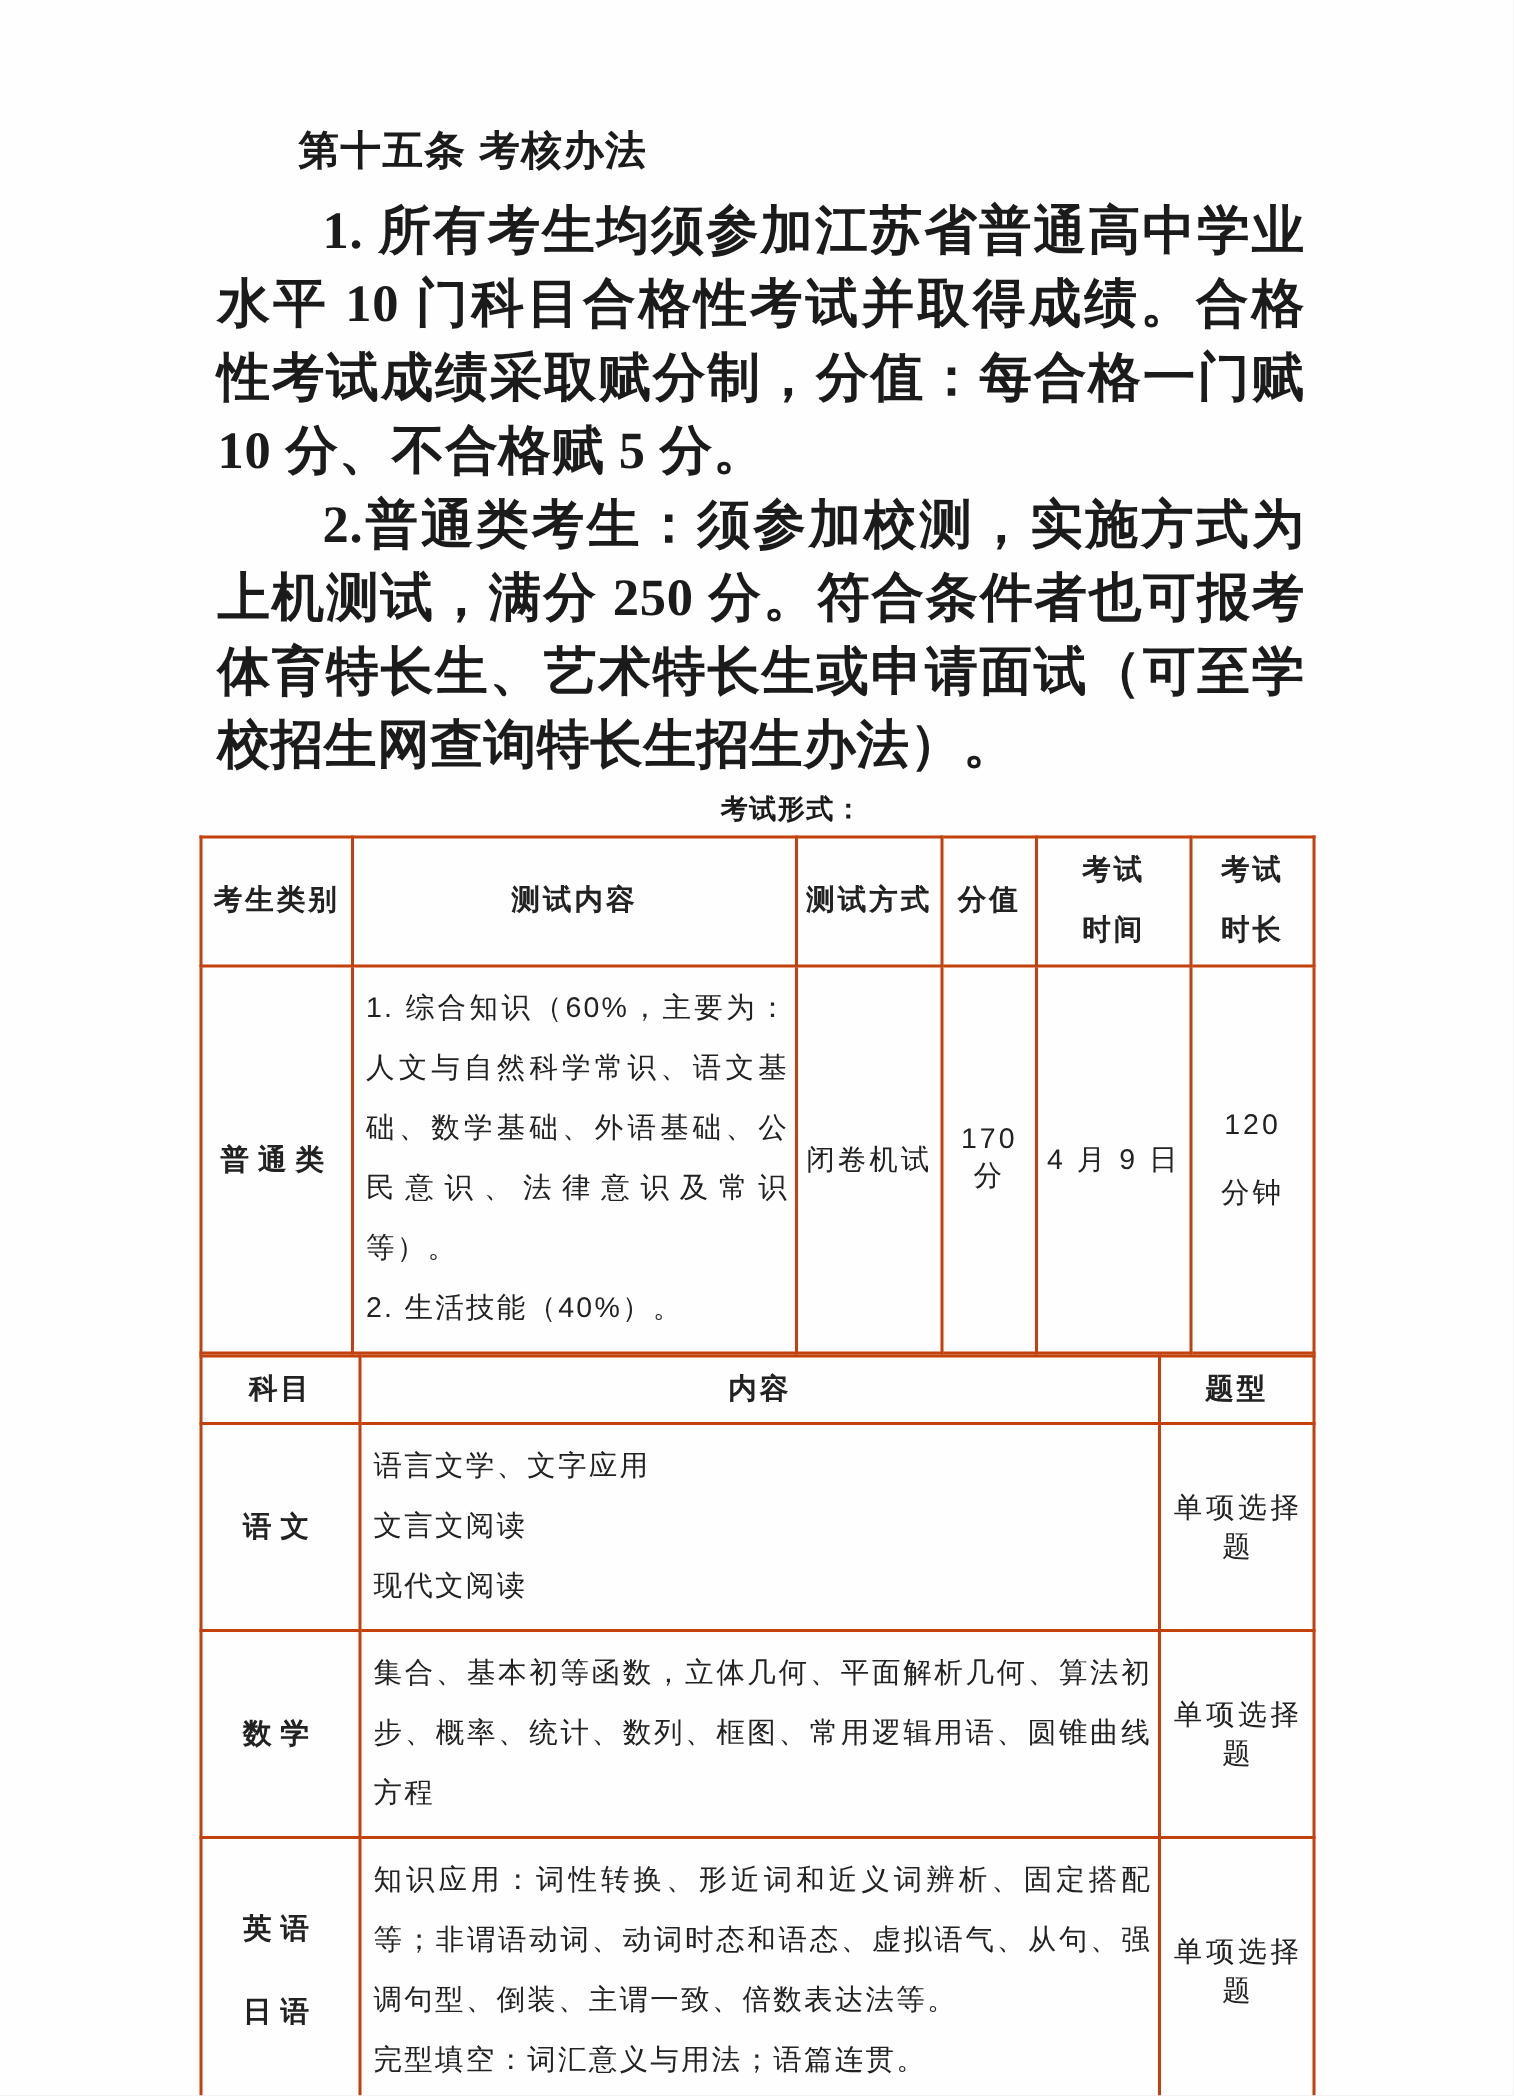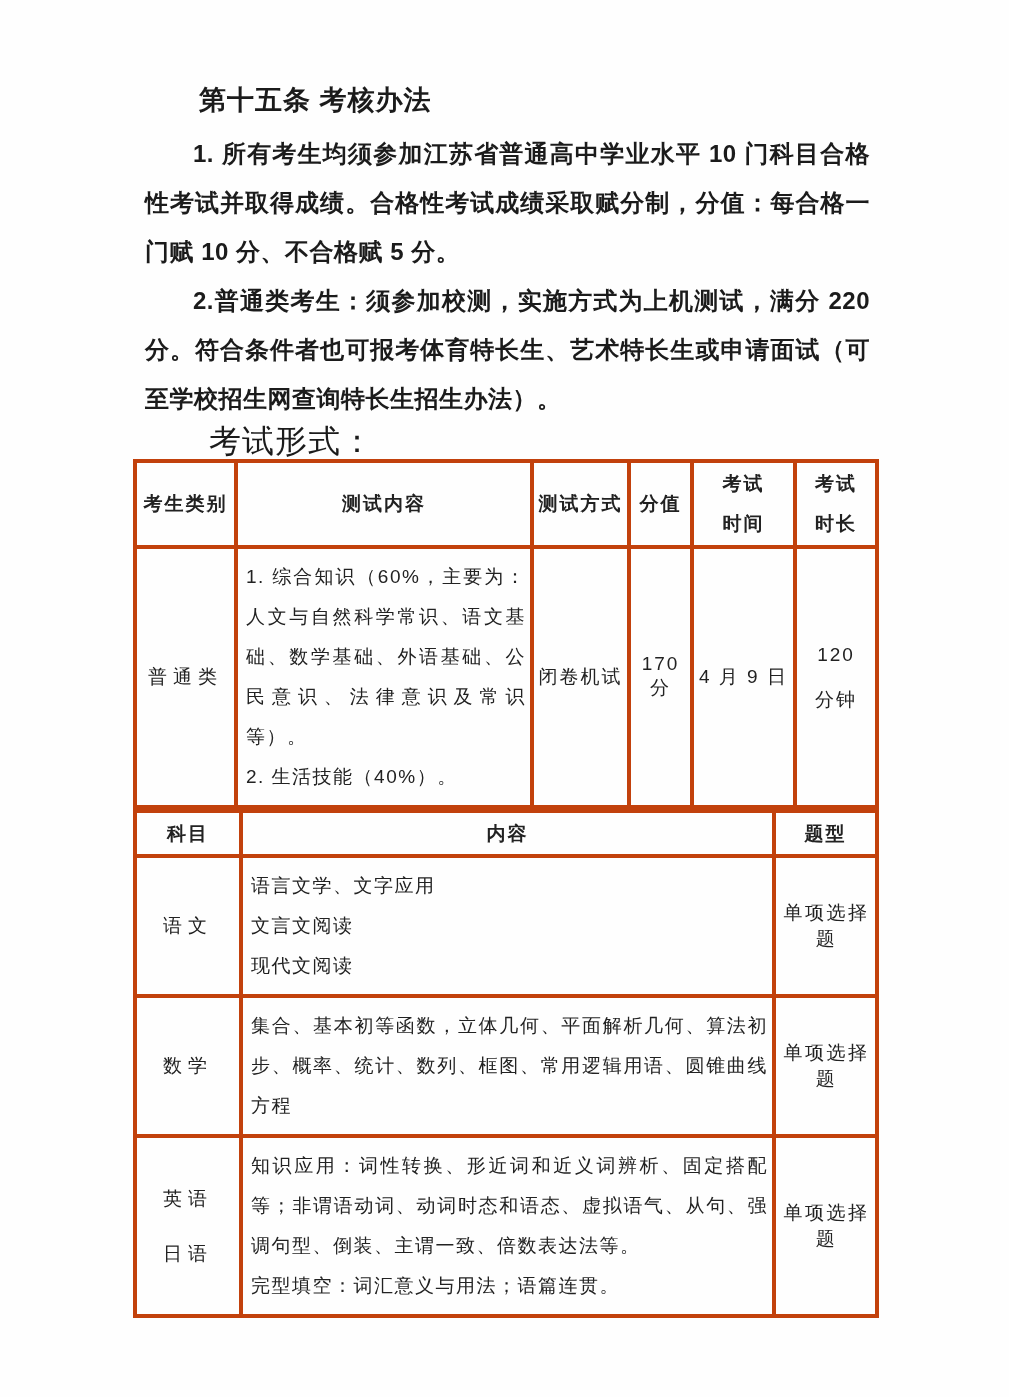--- a/index.html
+++ b/index.html
@@ -25,87 +25,89 @@
     font-size: 27px;
     font-weight: 700;
     line-height: 49px;
     margin-left: 12px;
     text-indent: 2em;
     letter-spacing: 1px;
   }
   .body-para {
     width: 725px;
     margin-left: 12px;
-    font-size: 24px;
+    font-size: 35px;
     font-weight: 600;
     line-height: 49px;
     text-indent: 2em;
     text-align: justify;
     letter-spacing: 0.5px;
+    font-family: Liberation Serif, serif;
   }
   .body-para.first { margin-top: 4px; }
   .section-label {
-    font-size: 32px;
-    font-weight: 400;
+    font-size: 18px;
+    font-weight: 700;
     line-height: 36px;
     margin-left: 12px;
     text-indent: 2em;
     letter-spacing: 1px;
+    text-align: center;
   }
   .section-label.second {
     margin-top: 10px;
     line-height: 44px;
   }
   table {
     border-collapse: collapse;
     table-layout: fixed;
     width: 742px;
     font-size: 19px;
     color: #222;
   }
   th, td {
-    border: 4px solid #c2410c;
+    border: 2px solid #c2410c;
     vertical-align: middle;
     letter-spacing: 2px;
     font-weight: 400;
   }
   table { border: 2px solid #1a1a1a; }
   th { font-weight: 700; line-height: 40px; }
   .pre { white-space: pre-line; }
   .cell-center { text-align: center; }
   .t1 thead tr { height: 86px; }
   .t1 tbody tr { height: 198px; }
   .content-cell {
     padding: 8px 4px 8px 8px;
     line-height: 40px;
     text-align: justify;
     letter-spacing: 1.5px;
   }
   .content-cell .line { text-align: justify; }
-  .spaced { letter-spacing: 6px; }
+  .spaced { letter-spacing: 6px; font-weight: bold; }
   .bold-cell { font-weight: 400; }
   .duration-cell { line-height: 45px; }
   .t2 thead tr { height: 45px; }
   .t2 .row-chinese { height: 121px; }
   .t2 .row-math { height: 82px; }
   .t2 .row-english { height: 156px; }
   .subject-tall { line-height: 55px; }
   .qtype-cell { letter-spacing: 2.5px; padding-left: 2px; text-align: center; }
 </style>
 </head>
 <body>
 
 <div class="page">
   <div class="content">
 
     <h1 class="doc-heading">第十五条 考核办法</h1>
 
     <p class="body-para first">1. 所有考生均须参加江苏省普通高中学业水平 10 门科目合格性考试并取得成绩。合格性考试成绩采取赋分制，分值：每合格一门赋 10 分、不合格赋 5 分。</p>
 
-    <p class="body-para">2.普通类考生：须参加校测，实施方式为上机测试，满分 220 分。符合条件者也可报考体育特长生、艺术特长生或申请面试（可至学校招生网查询特长生招生办法）。</p>
+    <p class="body-para">2.普通类考生：须参加校测，实施方式为上机测试，满分 250 分。符合条件者也可报考体育特长生、艺术特长生或申请面试（可至学校招生网查询特长生招生办法）。</p>
 
     <div class="section-label">考试形式：</div>
 
     <table class="t1">
       <colgroup>
         <col style="width:101px">
           <col style="width:296px">
           <col style="width:97px">
         <col style="width:63px">
           <col style="width:103px">

